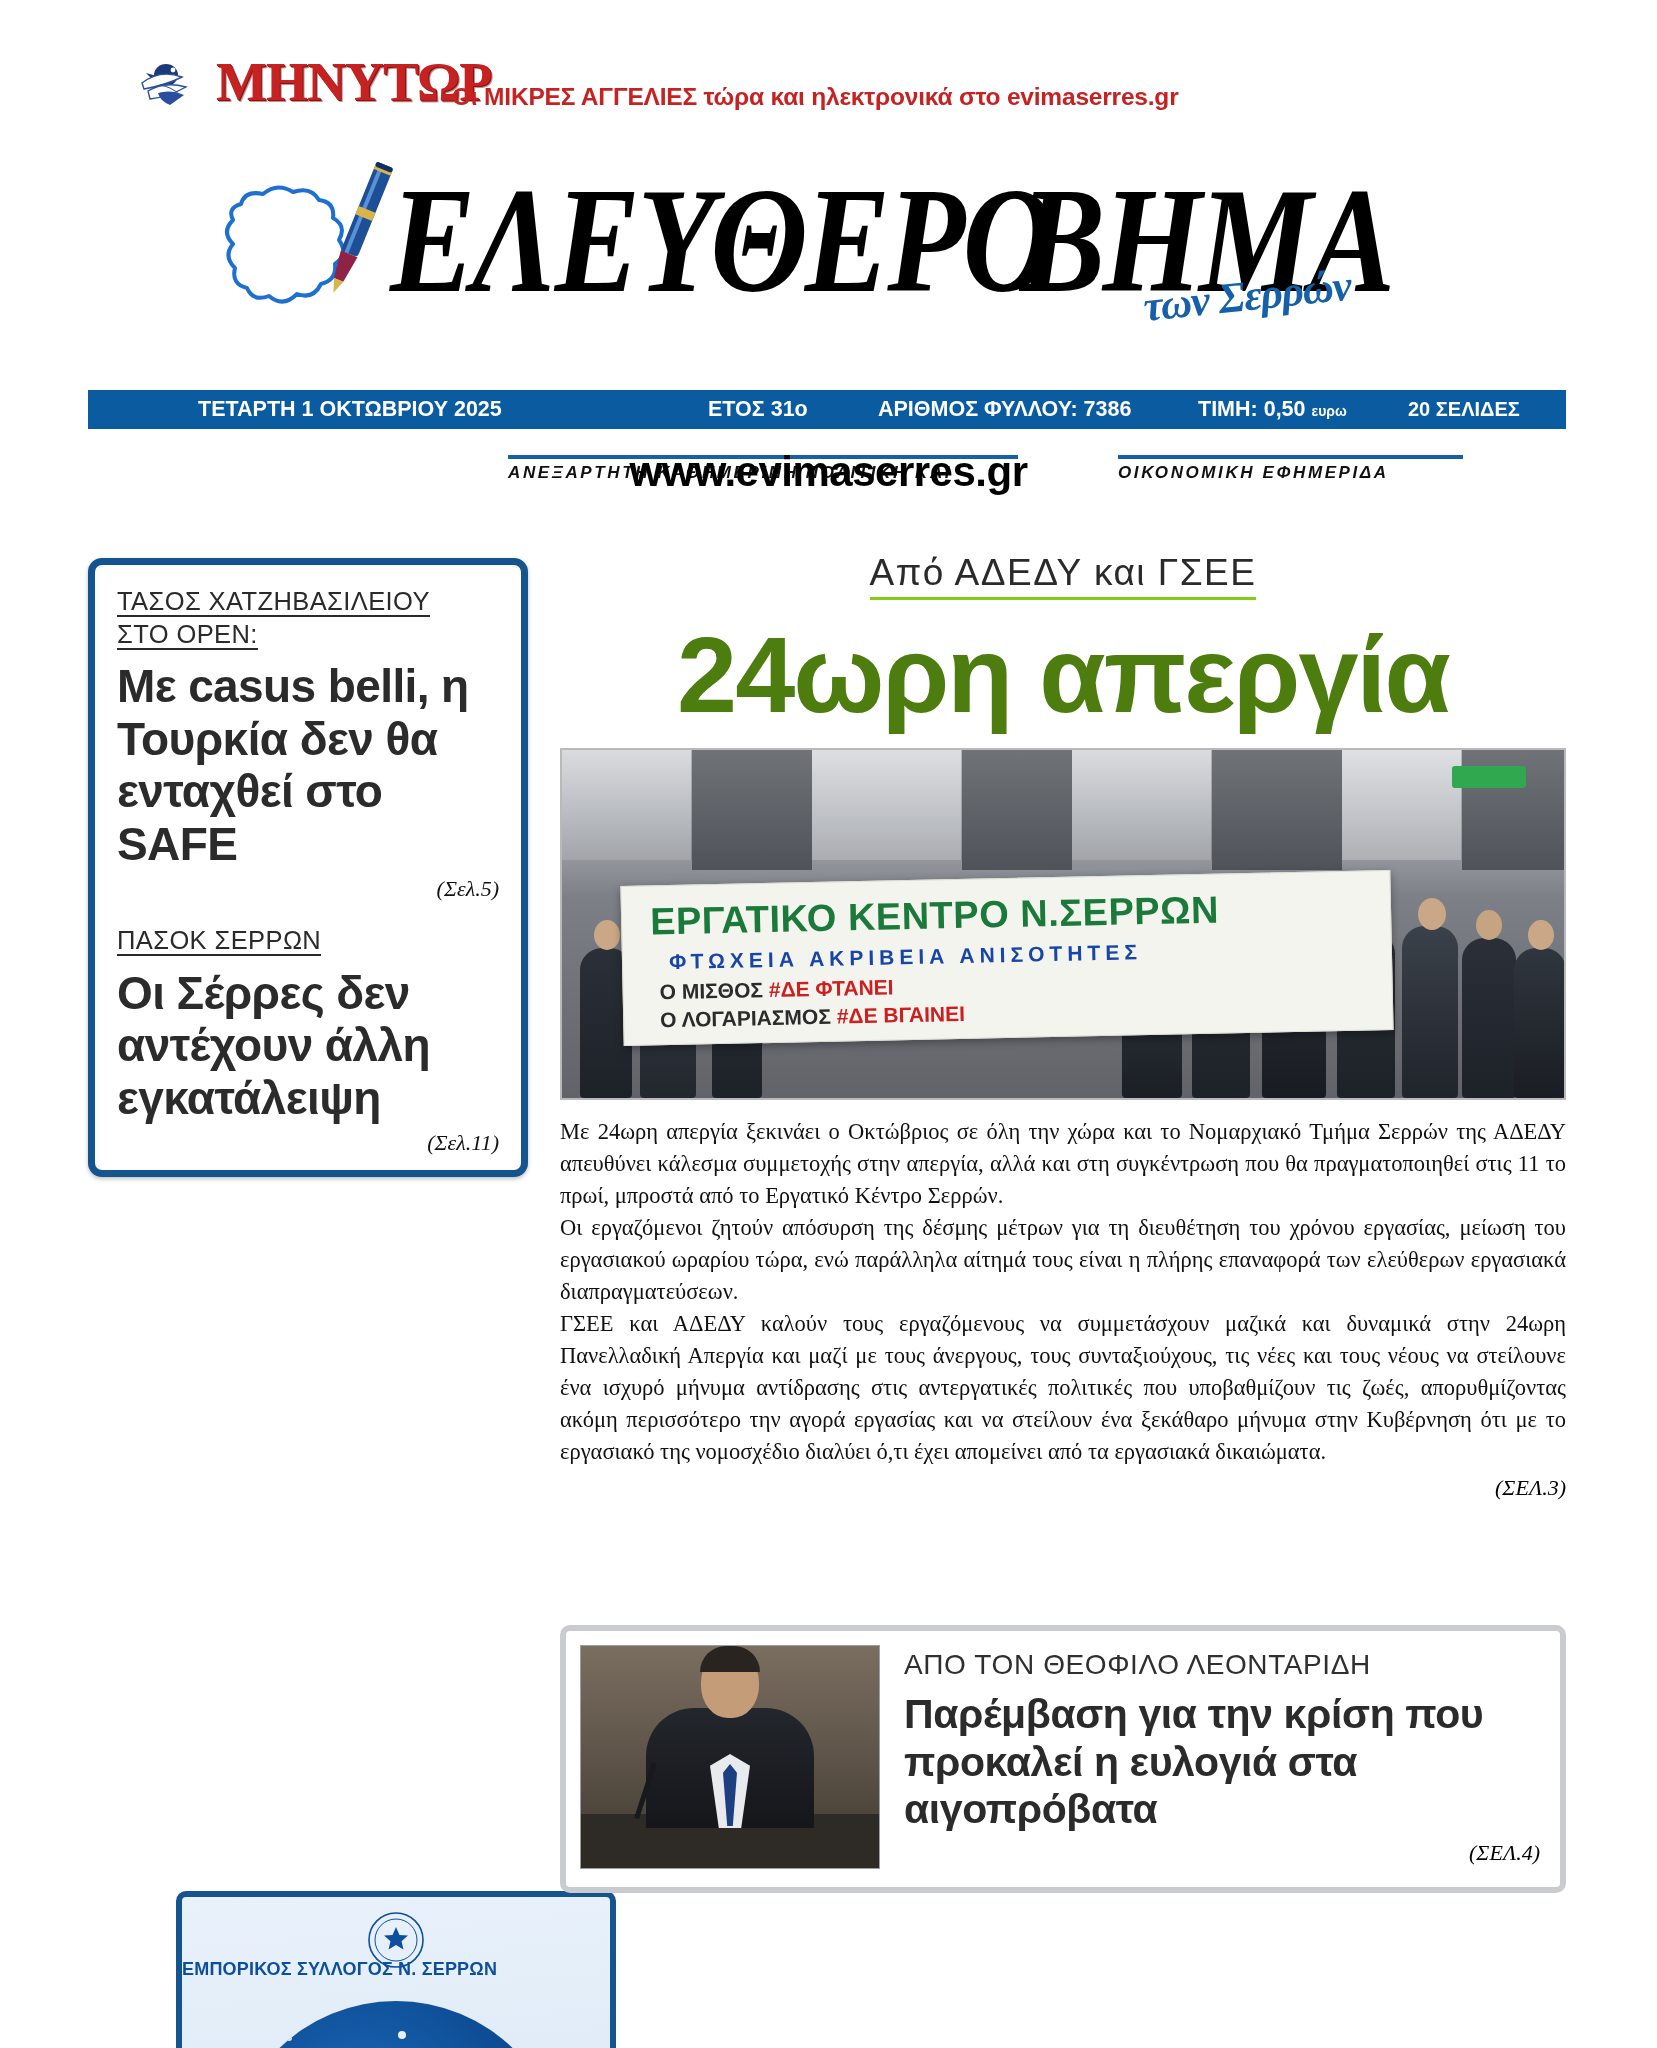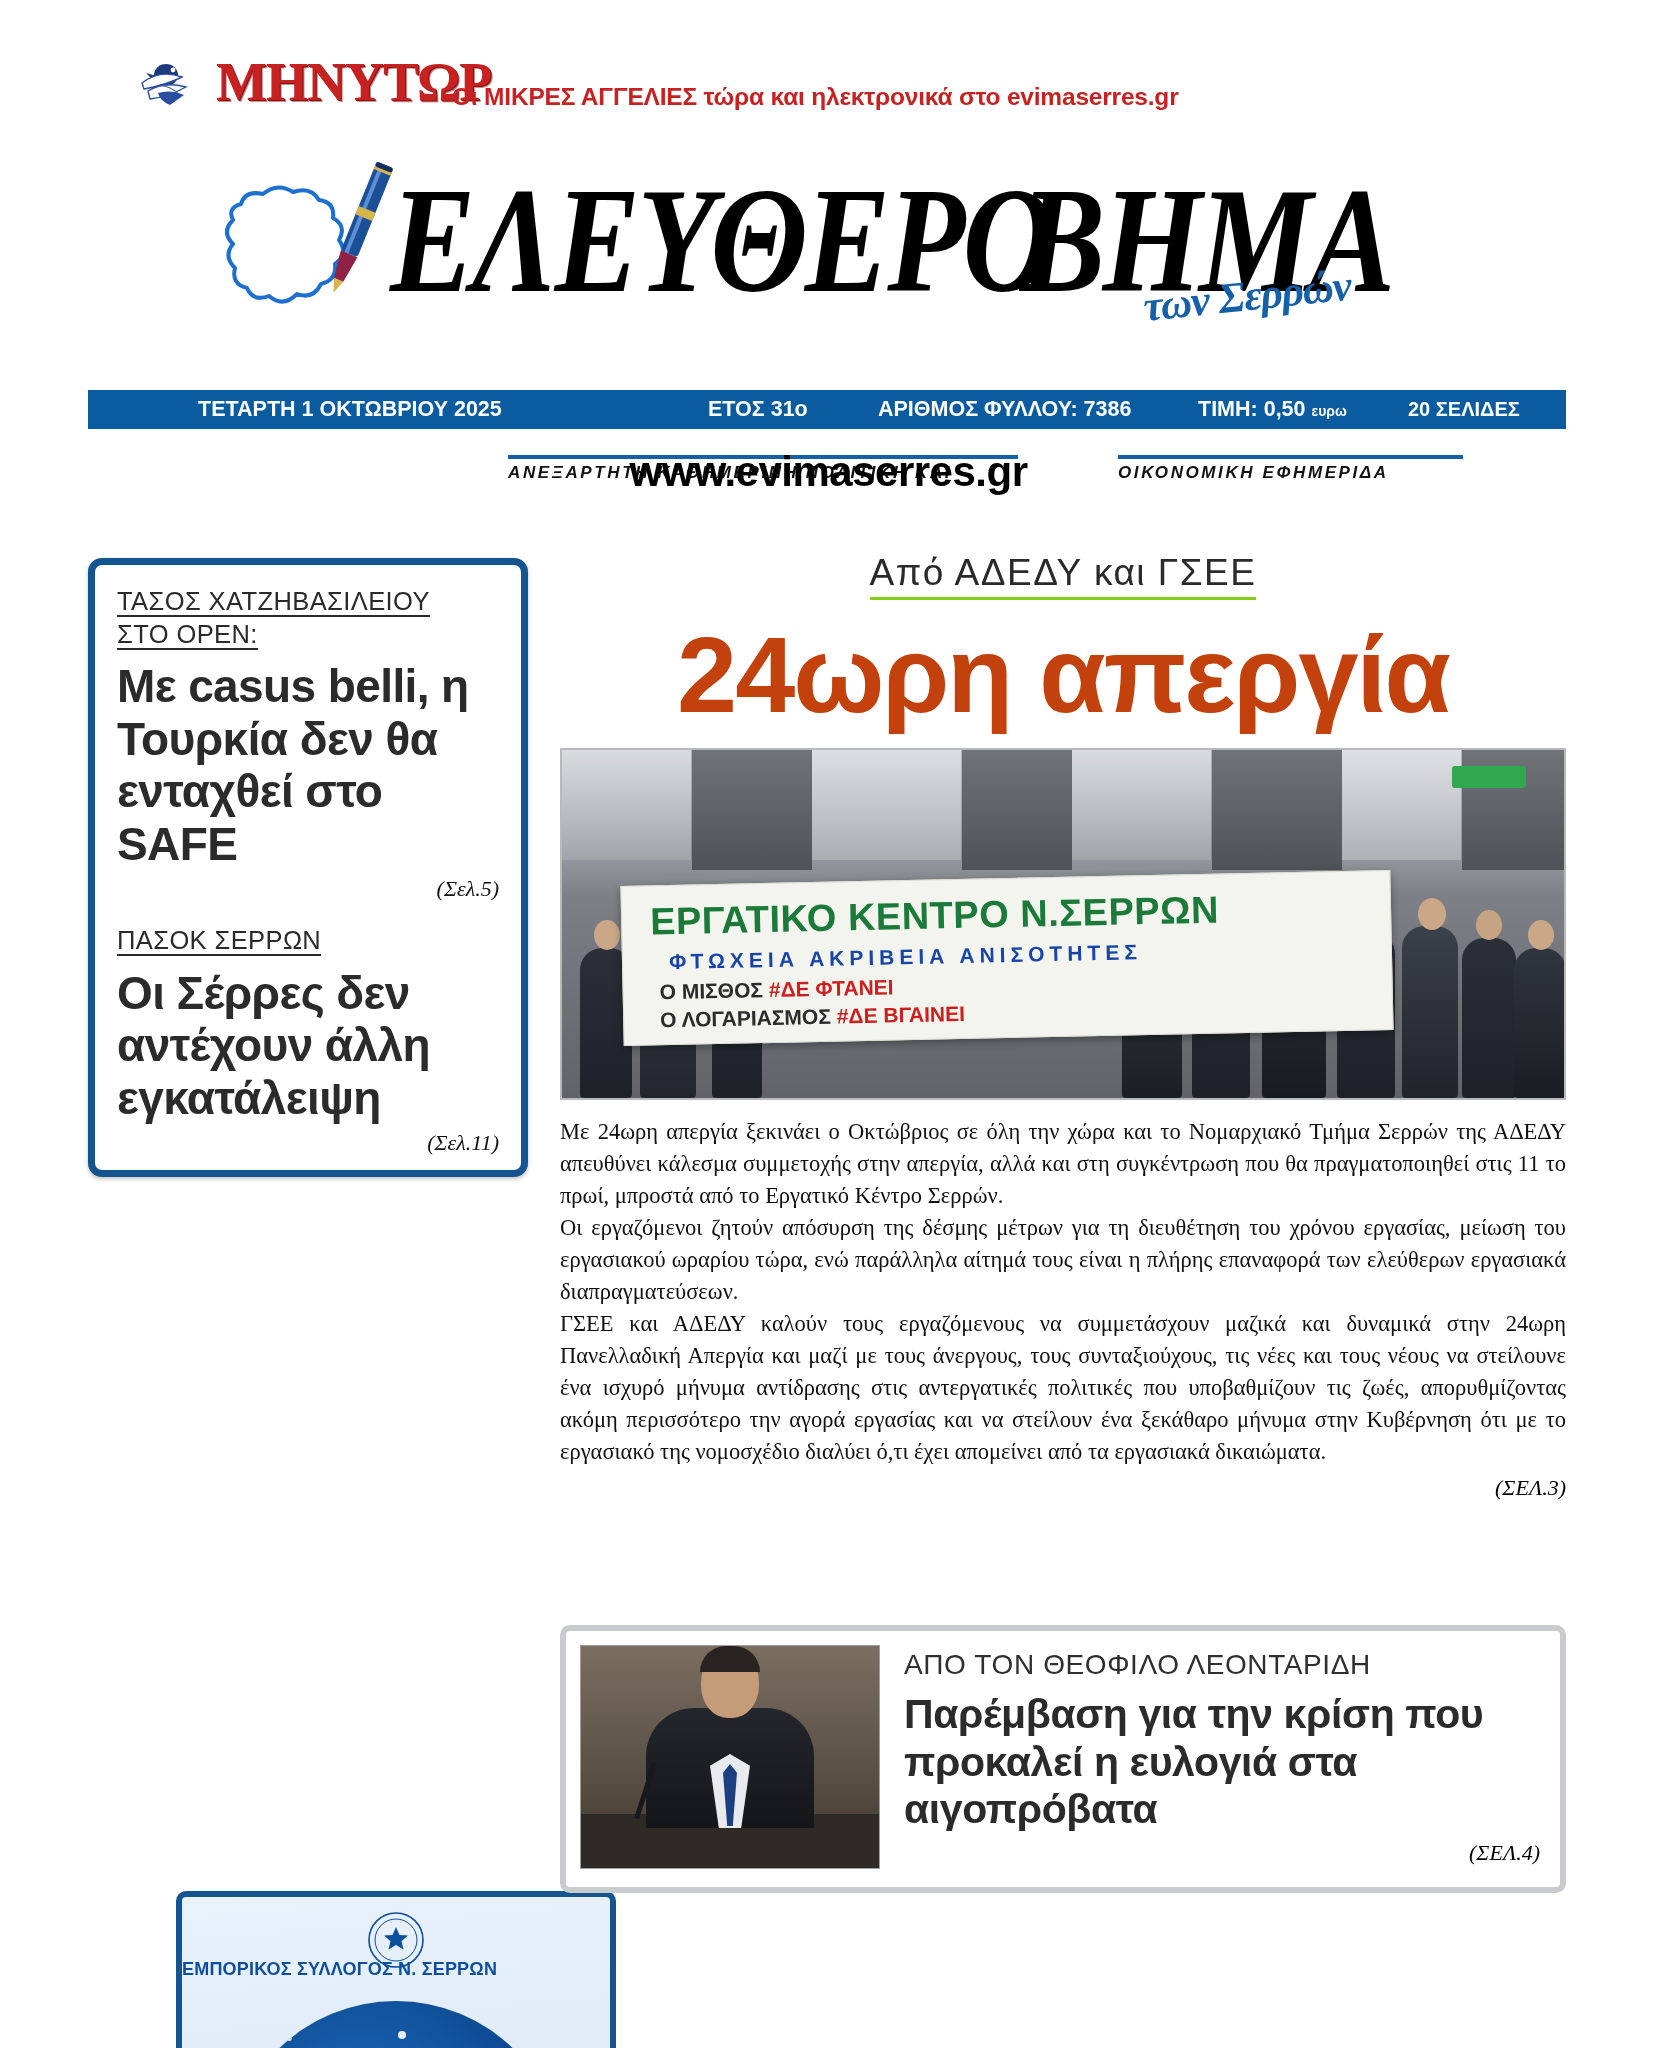--- a/index.html
+++ b/index.html
@@ -152,21 +152,21 @@
   .star { position:absolute; background:#fff; width:6px; height:6px; border-radius:50%; opacity:.9; }
 
   
   .main { position:absolute; left:560px; top:552px; width:1006px; }
   .main-kicker {
     text-align:center; font-size:37px; color:#2a2a2a; letter-spacing:1.5px;
   }
   .main-kicker span { border-bottom:3px solid #84cc16; padding-bottom:4px; }
   .main-headline {
     text-align:center; font-weight:bold; font-size:108px;
-    color:#c2410c; letter-spacing:-2px; line-height:1.02; margin-top:26px;
+    color:#4d7c0f; letter-spacing:-2px; line-height:1.02; margin-top:26px;
   }
 
   .photo {
     position:relative; margin-top:18px;
     width:1006px; height:352px;
     border:2px solid #b9b9b9;
     overflow:hidden;
     background: linear-gradient(180deg,#8f9196 0%,#7d8086 40%,#6e7177 100%);
   }
   .street-bg {

